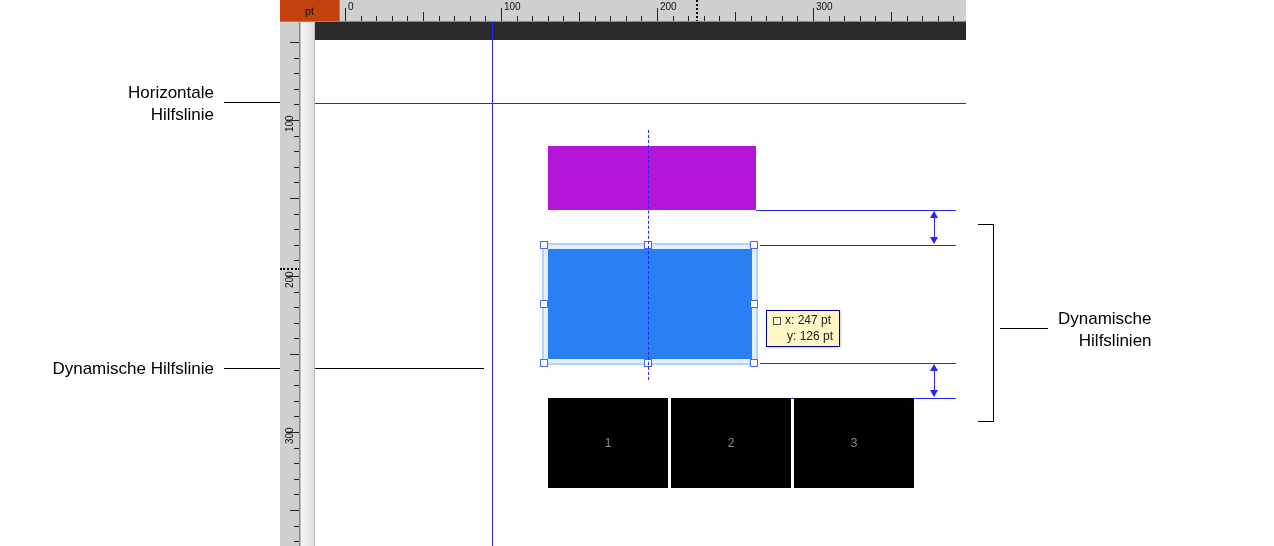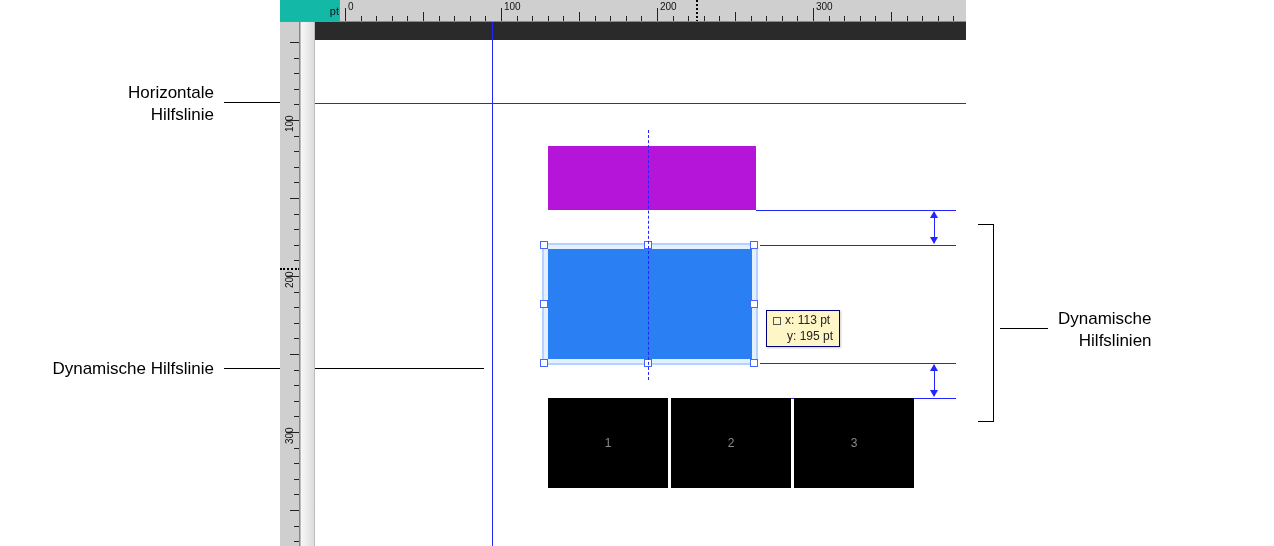--- a/index.html
+++ b/index.html
@@ -15,22 +15,22 @@
       position: absolute;
       left: 280px; top: 0;
       width: 686px; 
       height: 546px;
       overflow: hidden;
     }
 
     
     .ruler-corner {
       position: absolute; left: 0; top: 0; width: 60px; height: 22px;
-      background: #14b8a6; border-right: 1px solid #888; border-bottom: 1px solid #888;
-      font-size: 11px; color: #111; text-align: right; line-height: 22px;
+      background: #c2410c; border-right: 1px solid #888; border-bottom: 1px solid #888;
+      font-size: 11px; color: #111; text-align: center; line-height: 22px;
     }
     .ruler-h {
       position: absolute; left: 60px; top: 0; right: 0; height: 22px;
       background: #cfcfcf; border-bottom: 1px solid #888; overflow: hidden;
     }
     .ruler-v {
       position: absolute; left: 0; top: 22px; width: 20px; bottom: 0;
       background: #cfcfcf; border-right: 1px solid #888; overflow: hidden;
     }
     .ruler-h .tick { position: absolute; top: 0; height: 22px; }
@@ -397,22 +397,22 @@
 
   <div class="dyn-line-h" style="left:480px; top:363px; width:196px;"></div>
 
   <div class="dyn-line-h" style="left:476px; top:398px; width:200px;"></div>
 
   <div class="vbar" style="left:654px; top:365px; height:31px;"></div>
   <div class="dyn-arrow arrow-up" style="left:650px; top:364px;"></div>
   <div class="dyn-arrow arrow-down" style="left:650px; top:390px;"></div>
 
   <div class="tooltip" style="left:486px; top:310px;">
-    <div><span class="sq"></span><span>x: 113 pt</span></div>
-    <div style="padding-left:14px;"><span>y: 195 pt</span></div>
+    <div><span class="sq"></span><span>x: 247 pt</span></div>
+    <div style="padding-left:14px;"><span>y: 126 pt</span></div>
   </div>
 
   <div class="black-box" style="left:268px; top:398px; width:120px; height:90px;">
       <span>1</span>
     </div>
   <div class="black-box" style="left:391px; top:398px; width:120px; height:90px;">
       <span>2</span>
     </div>
   <div class="black-box" style="left:514px; top:398px; width:120px; height:90px;">
       <span>3</span>

